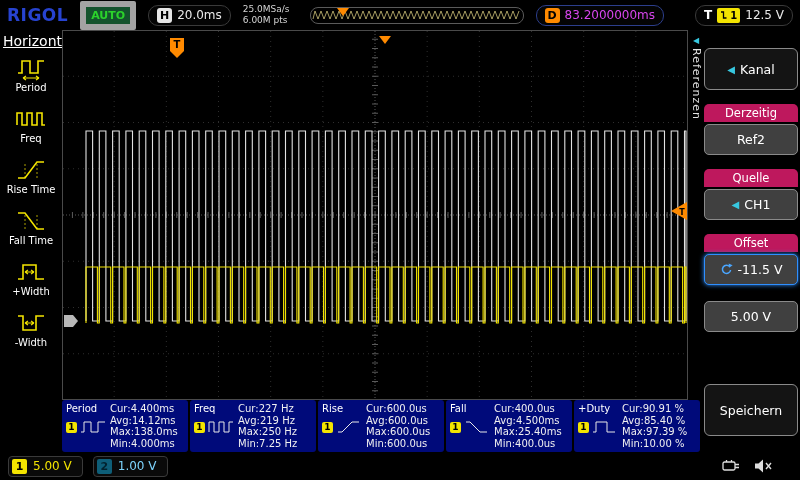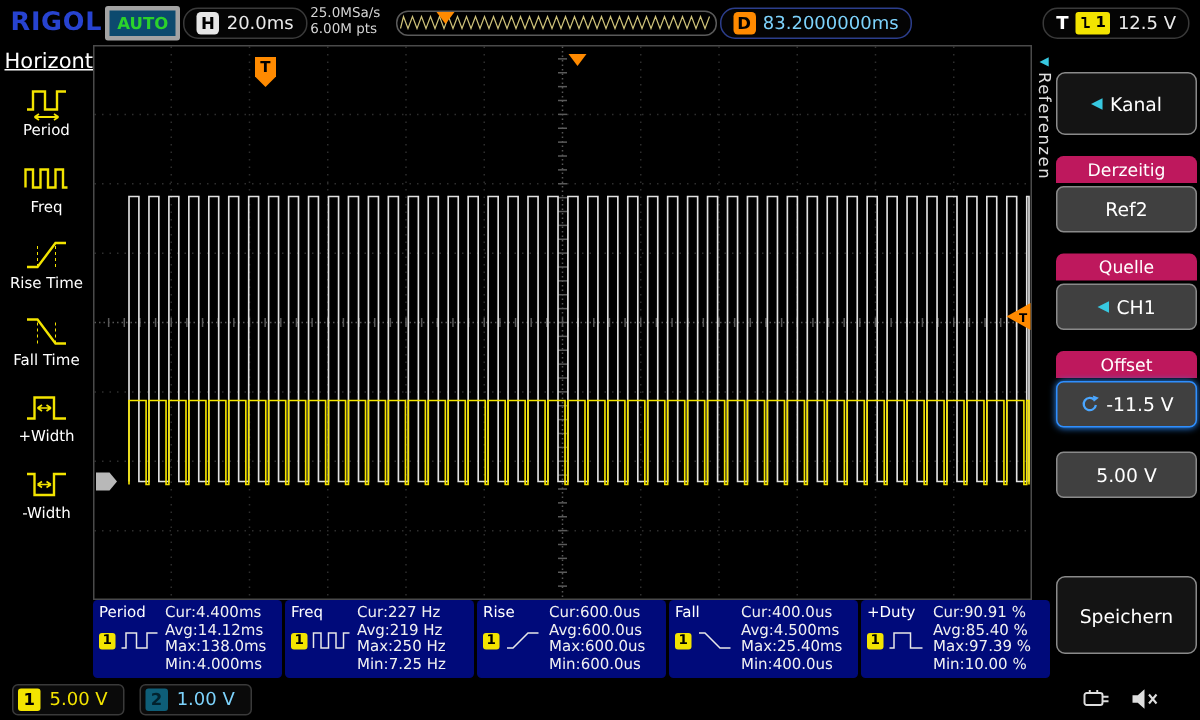--- a/index.html
+++ b/index.html
@@ -8,39 +8,39 @@
     background: #000;
     font-family: "DejaVu Sans", "Liberation Sans", sans-serif;
     color: #fff;
     position: relative;
     overflow: hidden;
   }
 
   
   .topbar {
     position: absolute; left: 0; top: 0; width: 800px; height: 30px;
-    display: flex; align-items: center; gap: 2px; padding: 0 7px;
+    display: flex; align-items: center; gap: 12px; padding: 0 7px;
   }
   .logo { font-size: 17px; font-weight: bold; color: #2743d0; letter-spacing: .5px; }
   .auto-badge {
     color: #2bd22b; font-weight: bold; font-size: 11px;
-    border: 3px solid #a3a3a3; background: #0c4a6e; padding: 2px 5px; border-radius: 2px;
+    border: 6px solid #a3a3a3; background: #14532d; padding: 2px 5px; border-radius: 2px;
   }
   .pill {
     display: flex; align-items: center; gap: 5px;
     border: 1px solid #3a3a3a; border-radius: 10px;
     padding: 0 8px; height: 21px; background: #040404;
   }
   .keycap {
     width: 15px; height: 15px; border-radius: 3px; background: #e6e6e6; color: #000;
     font-size: 11px; font-weight: bold; display: flex; align-items: center; justify-content: center;
   }
   .keycap.orange { background: #ff8a00; }
   .val { font-size: 12px; color: #eaeaea; }
-  .val-orange { font-size: 12px; color: #7dd3fc; }
+  .val-orange { font-size: 12px; color: #d946ef; }
   .samp { font-size: 9px; color: #d4d4d4; line-height: 1.25; white-space: nowrap; }
   .wavestrip {
     width: 214px; height: 17px; border: 1px solid #5a5a5a; border-radius: 8px;
     position: relative; background: #000; margin-left: 8px; overflow: visible;
   }
   .t-badge {
     background: #f3e400; color: #000; border-radius: 2px; height: 15px; padding: 0 3px;
     display: flex; align-items: center; gap: 2px; font-size: 10px; font-weight: bold;
   }
   .t-key { font-size: 12px; font-weight: bold; color: #fff; }

